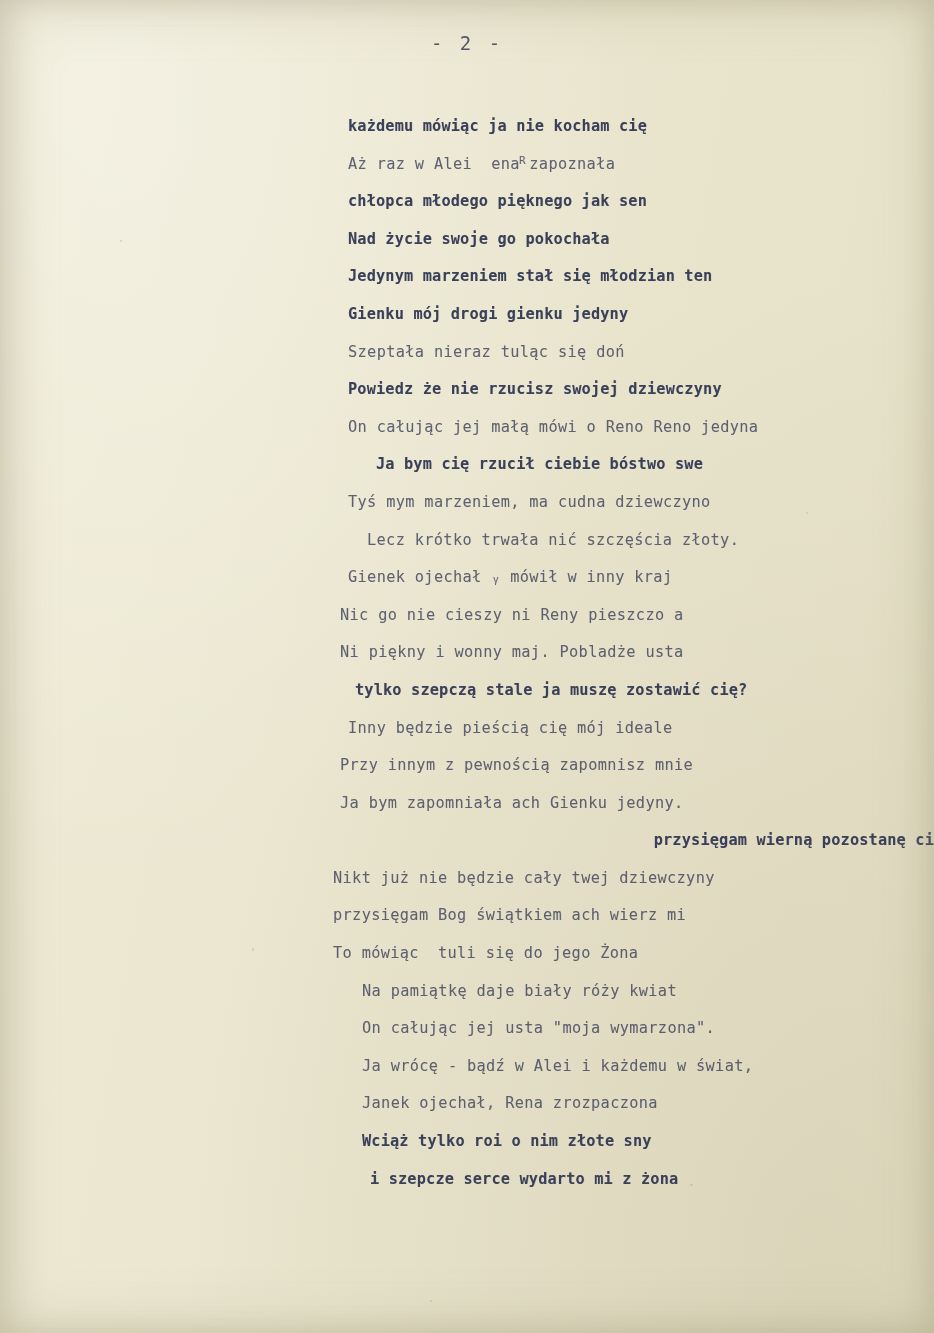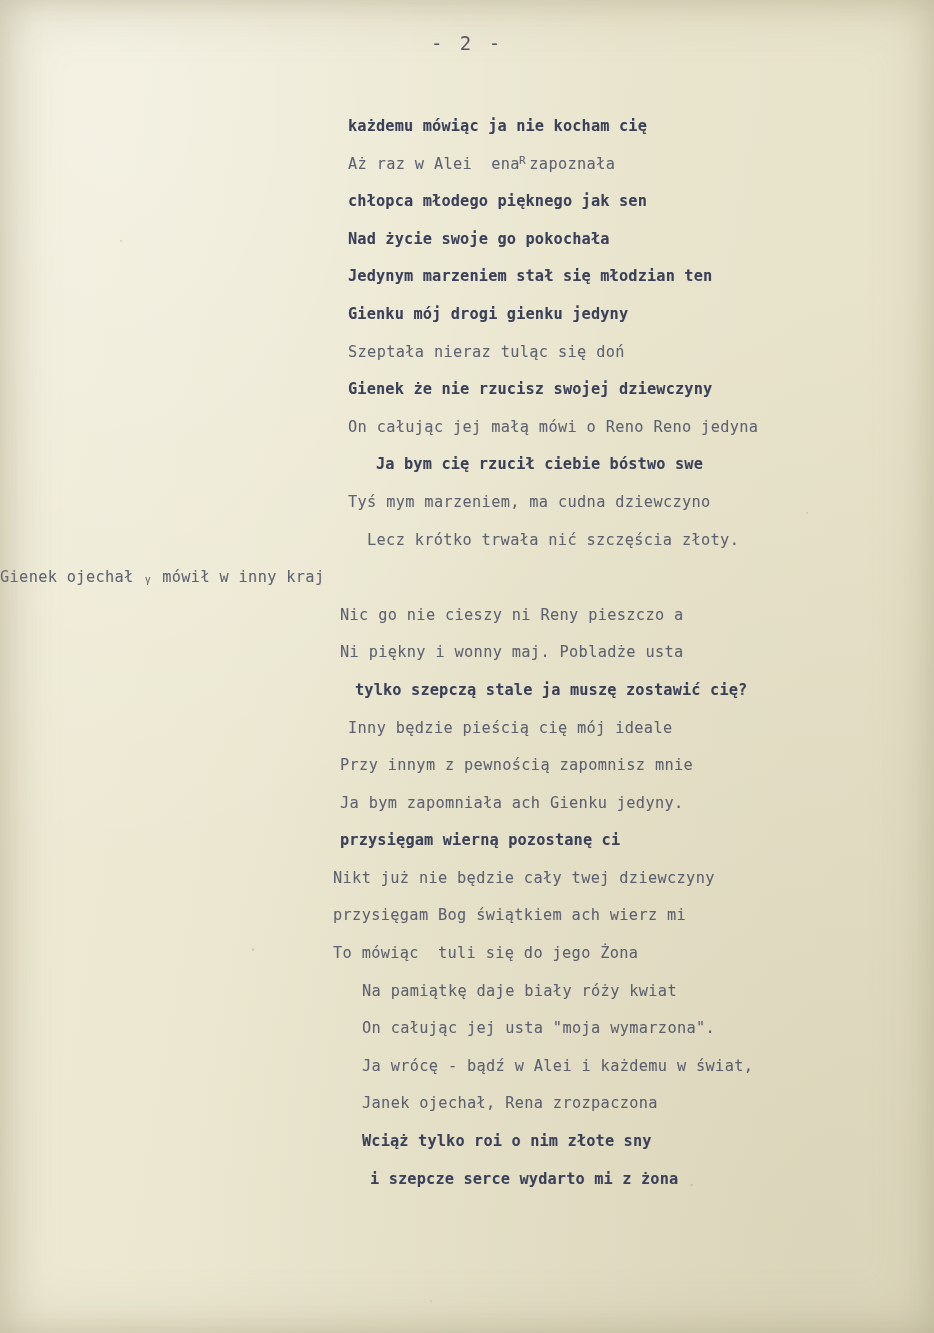--- a/index.html
+++ b/index.html
@@ -86,33 +86,33 @@
 <div class="page-number">-  2  -</div>
 
 <div class="poem" id="poem-body">
     <div class="line heavy" style="padding-left: 348px;">każdemu mówiąc ja nie kocham cię</div>
     <div class="line faint" style="padding-left: 348px; position: relative;">Aż raz w Alei  ena zapoznała<span class="sup" style="position: absolute; left: 519px; margin-top: -4px;">R</span></div>
     <div class="line heavy" style="padding-left: 348px;">chłopca młodego pięknego jak sen</div>
     <div class="line heavy" style="padding-left: 348px;">Nad życie swoje go pokochała</div>
     <div class="line heavy" style="padding-left: 348px;">Jedynym marzeniem stał się młodzian ten</div>
     <div class="line heavy" style="padding-left: 348px;">Gienku mój drogi gienku jedyny</div>
     <div class="line faint" style="padding-left: 348px;">Szeptała nieraz tuląc się doń</div>
-    <div class="line heavy" style="padding-left: 348px;">Gienek że nie rzucisz swojej dziewczyny</div>
+    <div class="line heavy" style="padding-left: 348px;">Powiedz że nie rzucisz swojej dziewczyny</div>
     <div class="line faint" style="padding-left: 348px;">On całując jej małą mówi o Reno Reno jedyna</div>
     <div class="line heavy" style="padding-left: 348px; margin-left: 28px;">Ja bym cię rzucił ciebie bóstwo swe</div>
     <div class="line faint" style="padding-left: 348px;">Tyś mym marzeniem, ma cudna dziewczyno</div>
     <div class="line faint" style="padding-left: 340px; margin-left: 27px;">Lecz krótko trwała nić szczęścia złoty.</div>
-    <div class="line faint" style="">Gienek ojechał ᵧ mówił w inny kraj</div>
+    <div class="line faint" style="padding-left: 348px;">Gienek ojechał ᵧ mówił w inny kraj</div>
     <div class="line faint" style="padding-left: 340px;">Nic go nie cieszy ni Reny pieszczo a</div>
     <div class="line faint" style="padding-left: 340px;">Ni piękny i wonny maj. Pobladże usta</div>
     <div class="line heavy" style="padding-left: 355px;">tylko szepczą stale ja muszę zostawić cię?</div>
     <div class="line faint" style="padding-left: 348px;">Inny będzie pieścią cię mój ideale</div>
     <div class="line faint" style="padding-left: 340px;">Przy innym z pewnością zapomnisz mnie</div>
     <div class="line faint" style="padding-left: 340px;">Ja bym zapomniała ach Gienku jedyny.</div>
-    <div class="line heavy" style="padding-left: 340px;">przysięgam wierną pozostanę ci</div>
+    <div class="line heavy" style="padding-left: 340px; text-align: right;">przysięgam wierną pozostanę ci</div>
     <div class="line faint" style="padding-left: 333px;">Nikt już nie będzie cały twej dziewczyny</div>
     <div class="line faint" style="padding-left: 333px;">przysięgam Bog świątkiem ach wierz mi</div>
     <div class="line faint" style="padding-left: 333px;">To mówiąc  tuli się do jego Żona</div>
     <div class="line faint" style="padding-left: 362px;">Na pamiątkę daje biały róży kwiat</div>
     <div class="line faint" style="padding-left: 362px;">On całując jej usta "moja wymarzona".</div>
     <div class="line faint" style="padding-left: 362px;">Ja wrócę - bądź w Alei i każdemu w świat,</div>
     <div class="line faint" style="padding-left: 362px;">Janek ojechał, Rena zrozpaczona</div>
     <div class="line heavy" style="padding-left: 362px;">Wciąż tylko roi o nim złote sny</div>
     <div class="line heavy" style="padding-left: 370px;">i szepcze serce wydarto mi z żona</div>
   </div>

